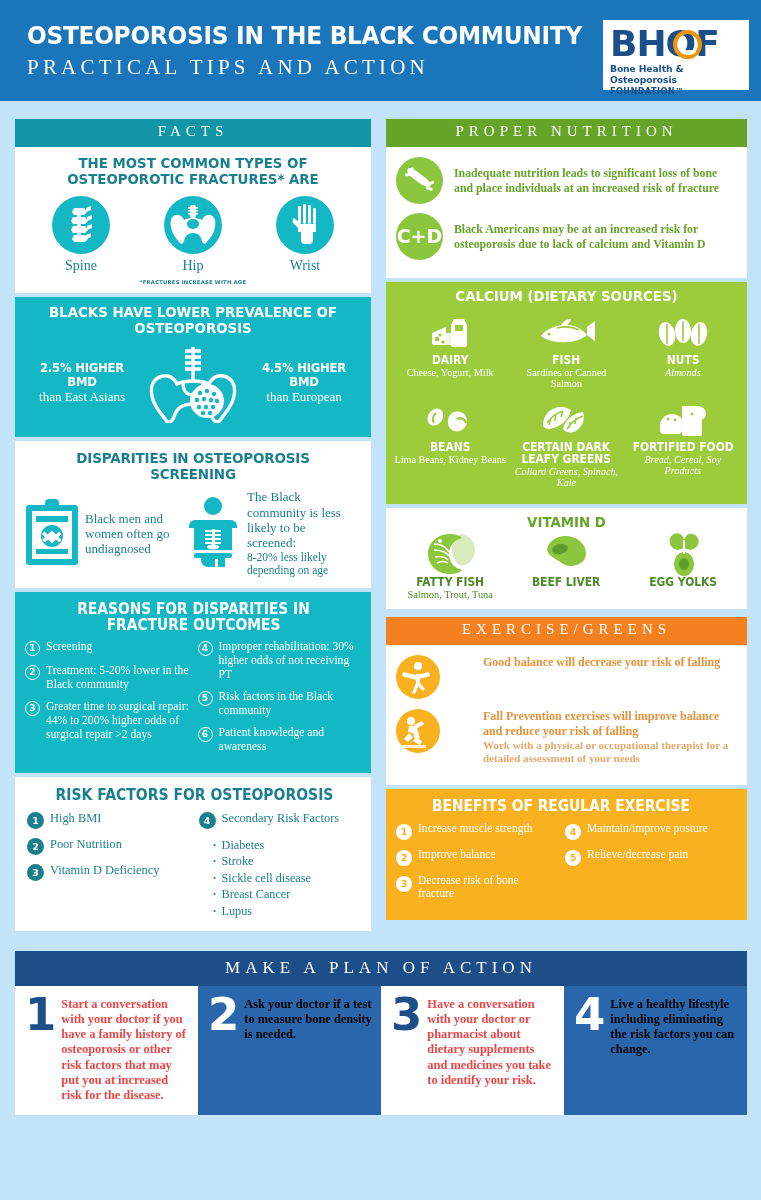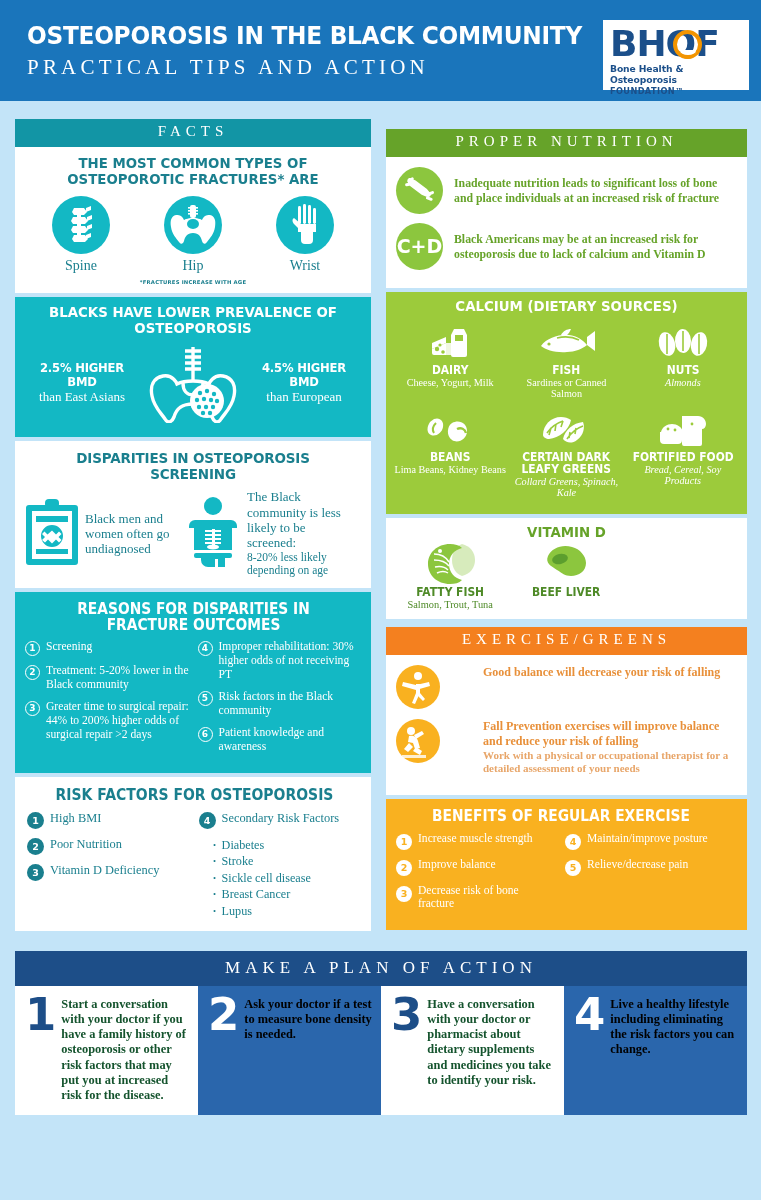--- a/index.html
+++ b/index.html
@@ -54,21 +54,21 @@
     font-family:"DejaVu Sans", sans-serif; font-weight:bold;
     font-size:9.2px; color:#1b4f8a; letter-spacing:-0.1px; margin-top:0px;
   }
   .logo-line2 {
     font-family:"DejaVu Sans", sans-serif; font-weight:bold;
     font-size:8.2px; color:#1b4f8a; letter-spacing:0.4px; margin-top:1px;
   }
 
   
   .col-left { position:absolute; left:15px; top:119px; width:356px; }
-  .col-right { position:absolute; left:386px; top:129px; width:361px; }
+  .col-right { position:absolute; left:386px; top:119px; width:361px; }
 
   .band-title {
     font-family:"Liberation Serif", serif;
     color:#ffffff; text-align:center;
     letter-spacing:5px; font-size:15px;
     padding:4px 0 7px 0;
   }
   .band-teal { background:#1295a5; }
   .band-green{ background:#66a329; }
   .band-orange{background:#f4801f; }
@@ -252,21 +252,21 @@
   .plan-num {
     font-family:"DejaVu Sans", sans-serif; font-weight:bold;
     font-size:45px; line-height:0.82; margin-right:5px;
   }
   .plan-num.b { color:#1d4e88; }
   .plan-num.w { color:#ffffff; }
   .plan-txt {
     font-family:"Liberation Serif", serif; font-weight:bold;
     font-size:12.4px; line-height:1.22;
   }
-  .plan-txt.b { color:#14532d; }
+  .plan-txt.b { color:#ef4444; }
   .plan-txt.w { color:#000000; }
 </style>
 </head>
 <body>
 
 <div class="page">
 
   <div class="header">
     <div class="header-titles">
       <div class="title-main">OSTEOPOROSIS IN THE BLACK COMMUNITY</div>
@@ -654,20 +654,34 @@
             <svg width="52" height="44" viewBox="0 0 52 44">
                 <g fill="#8cc63e">
               <path d="M8 14c4-8 14-12 24-9 8 2 14 9 14 16 0 8-7 13-15 13-6 0-9-3-14-6-6-4-12-7-9-14z"></path>
             </g>
             <ellipse cx="20" cy="17" rx="8" ry="5" fill="#5c9e2e" transform="rotate(-12 20 17)"></ellipse>
               </svg>
           </div>
           <div class="vitd-name">BEEF LIVER</div>
           <div class="vitd-sub"></div>
         </div>
+        <div class="vitd-item">
+          <div class="vitd-ico">
+            <svg width="44" height="46" viewBox="0 0 44 46">
+                <g fill="#8cc63e">
+              <path d="M13 3c5-2 9 1 10 6 1-5 6-8 11-5 5 3 5 10 0 13-4 3-9 2-11-1-2 3-7 4-11 1-5-3-4-12 1-14z"></path>
+              <ellipse cx="23" cy="33" rx="10" ry="12"></ellipse>
+            </g>
+            <ellipse cx="23" cy="33" rx="5" ry="6" fill="#5c9e2e"></ellipse>
+            <path d="M23 9v14" stroke="#fff" stroke-width="2" fill="none"></path>
+              </svg>
+          </div>
+          <div class="vitd-name">EGG YOLKS</div>
+          <div class="vitd-sub"></div>
+        </div>
       </div>
     </div>
 
     <div class="band-title band-orange" style="margin-top:8px;">EXERCISE/GREENS</div>
     <div class="card-white ex-body">
       <div class="ex-row">
         <div class="circle-orange">
           <svg width="44" height="44" viewBox="0 0 44 44">
               <g fill="#fff">
             <circle cx="22" cy="11" r="4"></circle>

